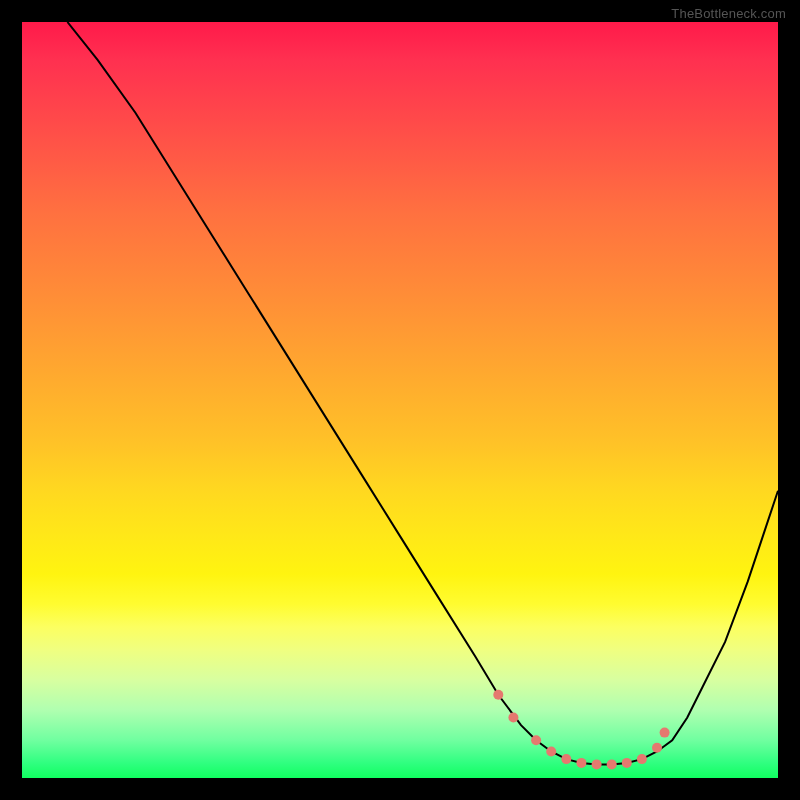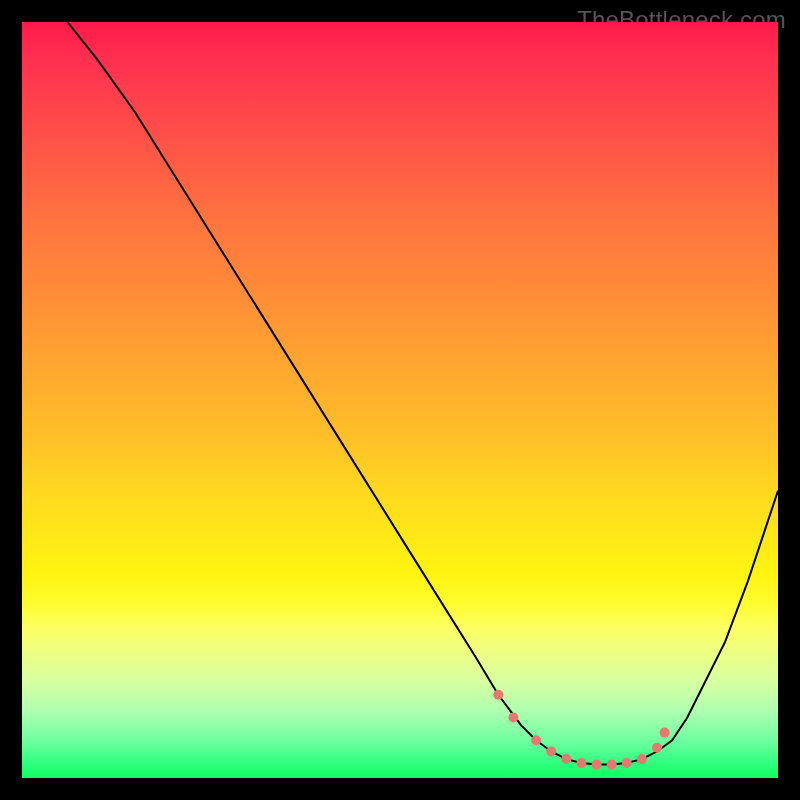--- a/index.html
+++ b/index.html
@@ -39,21 +39,21 @@
         #70ffa0 95%,
         #30ff80 98%,
         #10ff60 100%
       );
     }
     .watermark {
       position: absolute;
       top: 6px;
       right: 14px;
       color: #555;
-      font-size: 24px;
+      font-size: 13px;
       font-weight: 500;
       letter-spacing: 0.2px;
     }
     .curve-svg {
       position: absolute;
       left: 22px;
       top: 22px;
       width: 756px;
       height: 756px;
       pointer-events: none;

